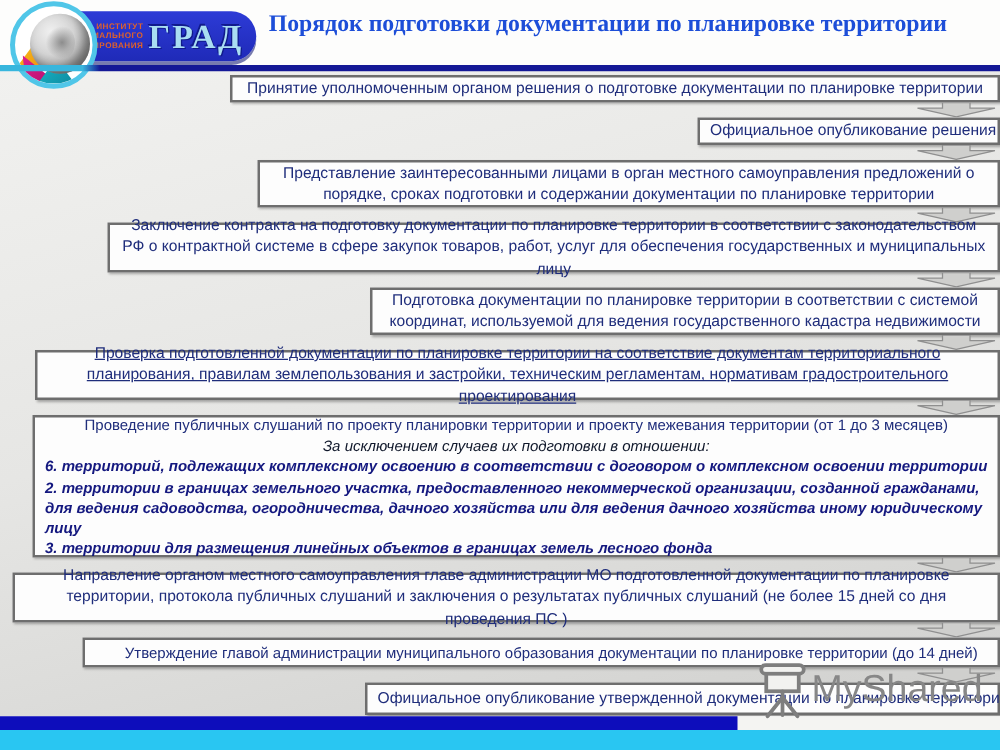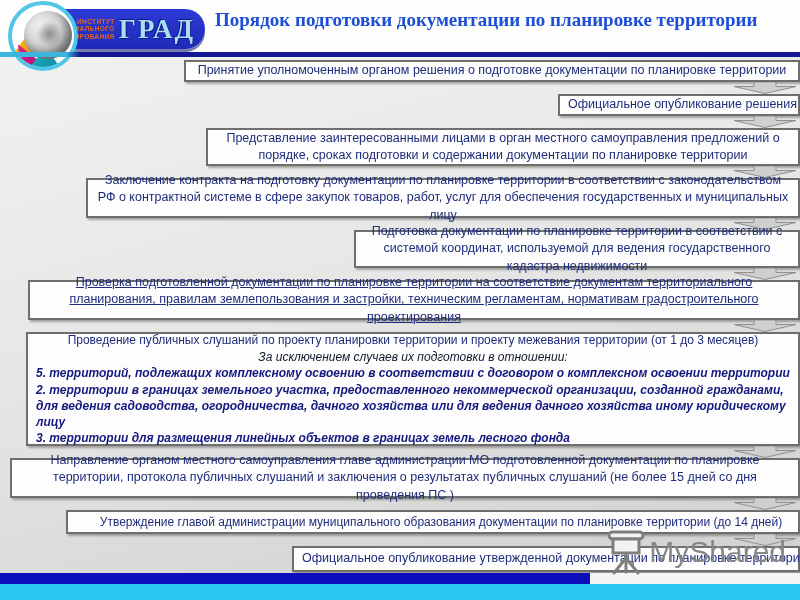--- a/index.html
+++ b/index.html
@@ -70,21 +70,21 @@
     background:#fdfdfd; border:2px solid #6e6e6e; color:#1f2d7b;
     font-size:12.5px; line-height:1.4; text-align:center;
     display:flex; flex-direction:column; justify-content:center;
     box-sizing:border-box; padding:1px 8px; flex:0 0 auto;
     box-shadow:1.5px 1.5px 2px rgba(0,0,0,.3);
   }
   .w1  { width:616px; height:22px; white-space:nowrap; }
   .w2  { width:242px; height:22px; white-space:nowrap; }
   .w3  { width:594px; height:38px; }
   .w4  { width:714px; height:40px; }
-  .w5  { width:446px; height:38px; }
+  .w5  { width:504px; height:38px; }
   .w6  { width:772px; height:40px;text-decoration:underline; }
   .w7  { width:774px; height:114px; font-size:12px; }
   .w8  { width:790px; height:40px; }
   .w9  { width:734px; height:24px; font-size:12px; white-space:nowrap;padding-left:24px; }
   .w10 { width:508px; height:26px; white-space:nowrap; }
   .exc-head { font-weight:normal; font-style:italic; color:#0f172a; }
   .exc-item { font-weight:bold; font-style:italic; color:#14187f; text-align:left; line-height:1.35; }
   .arrow { flex:0 0 auto; height:12px; margin:0; }
 
   
@@ -156,21 +156,21 @@
 
     <div class="fbox w6">Проверка подготовленной документации по планировке территории на соответствие документам территориального планирования, правилам землепользования и застройки, техническим регламентам, нормативам градостроительного проектирования</div>
 
     <svg class="arrow" width="70" height="12" viewBox="0 0 70 12">
         <path d="M24 0 L46 0 L46 4.5 L66 4.5 L35 11.5 L4 4.5 L24 4.5 Z" fill="#cfcfcd" stroke="#8f8f8f" stroke-width="1"></path>
       </svg>
 
     <div class="fbox w7">
       <div>Проведение публичных слушаний по проекту планировки территории и проекту межевания территории (от 1 до 3 месяцев)</div>
       <div class="exc-head">За исключением случаев их подготовки в отношении:</div>
-      <div class="exc-item">5. территорий,  подлежащих комплексному освоению в соответствии с договором о комплексном освоении территории</div>
+      <div class="exc-item">6. территорий,  подлежащих комплексному освоению в соответствии с договором о комплексном освоении территории</div>
       <div class="exc-item">2. территории в границах земельного участка, предоставленного некоммерческой организации, созданной гражданами, для ведения садоводства, огородничества, дачного хозяйства или для ведения дачного хозяйства иному юридическому лицу</div>
       <div class="exc-item">3. территории  для размещения линейных объектов в границах земель лесного фонда</div>
     </div>
 
     <svg class="arrow" width="70" height="12" viewBox="0 0 70 12">
         <path d="M24 0 L46 0 L46 4.5 L66 4.5 L35 11.5 L4 4.5 L24 4.5 Z" fill="#cfcfcd" stroke="#8f8f8f" stroke-width="1"></path>
       </svg>
 
     <div class="fbox w8">Направление органом местного самоуправления главе администрации МО подготовленной документации по планировке территории, протокола  публичных слушаний и заключения о результатах публичных слушаний (не более 15 дней со дня проведения ПС )</div>
 

